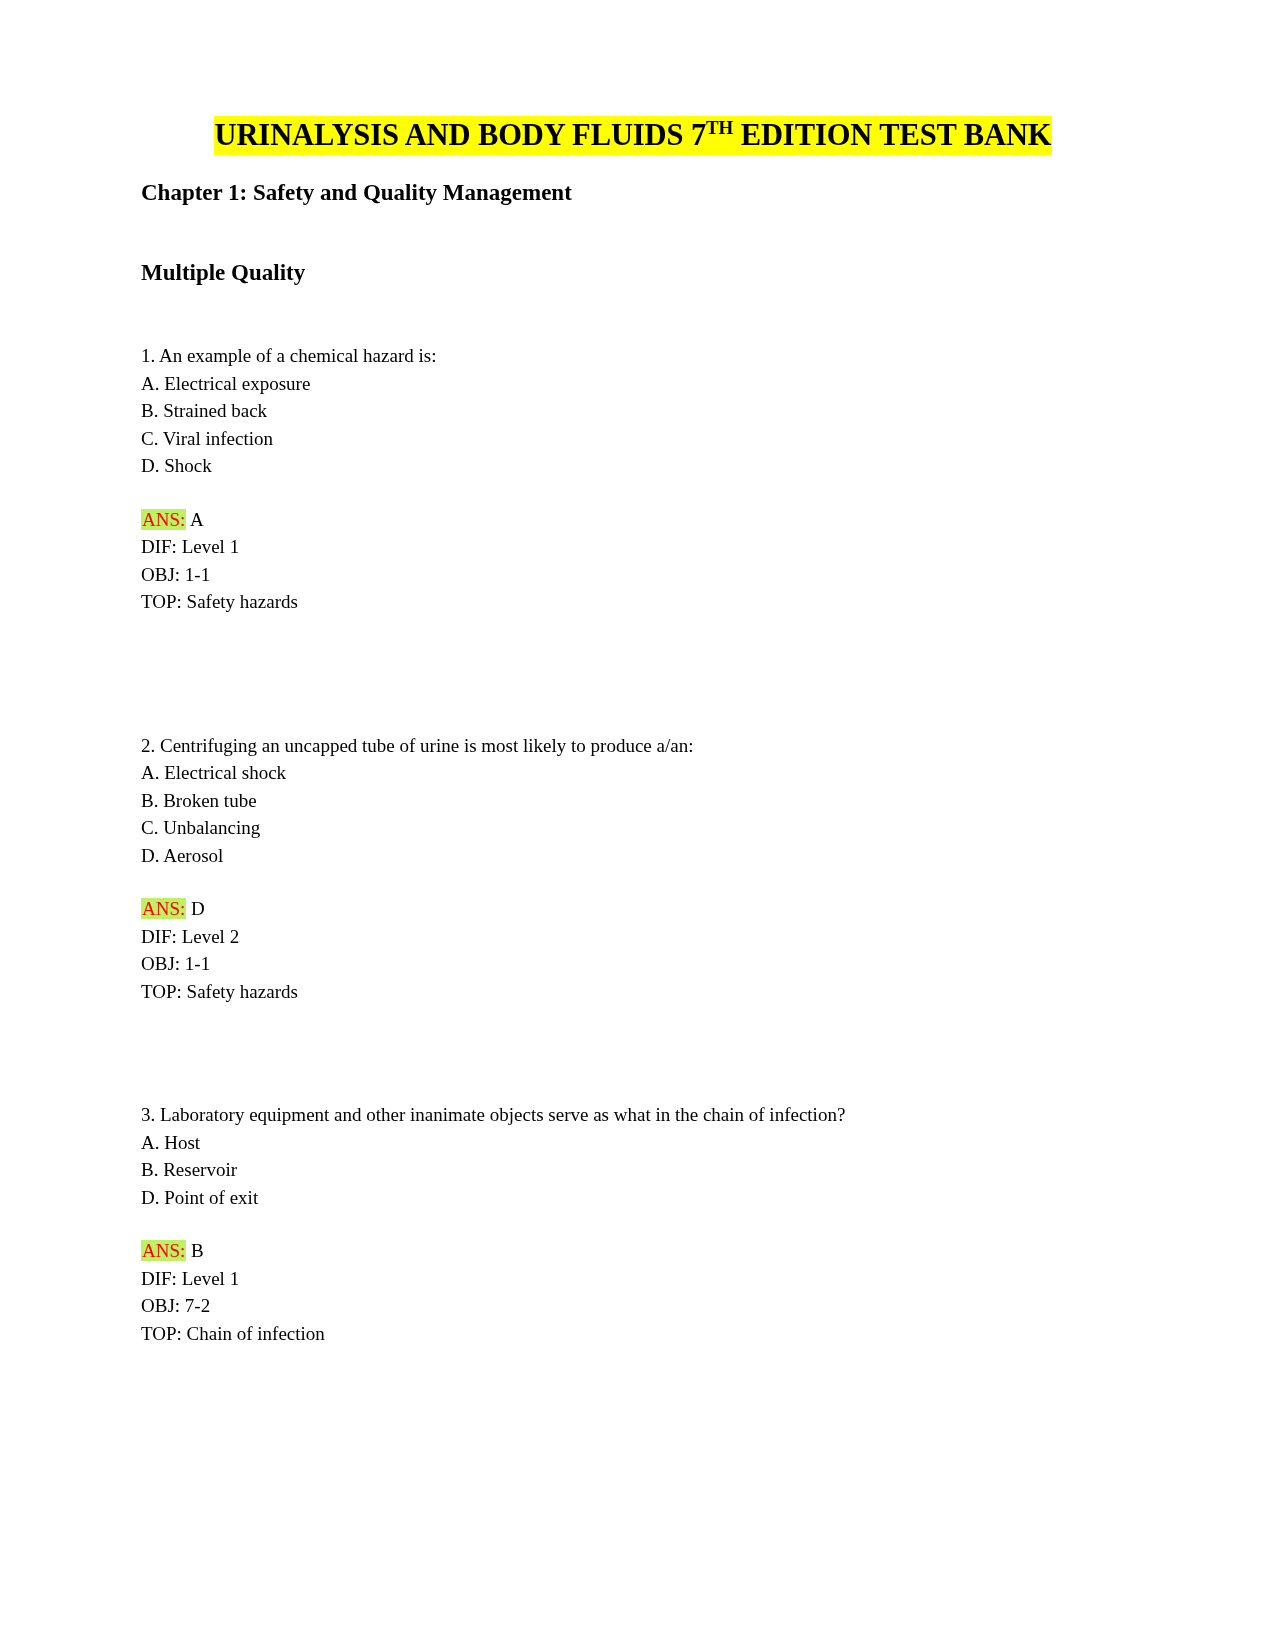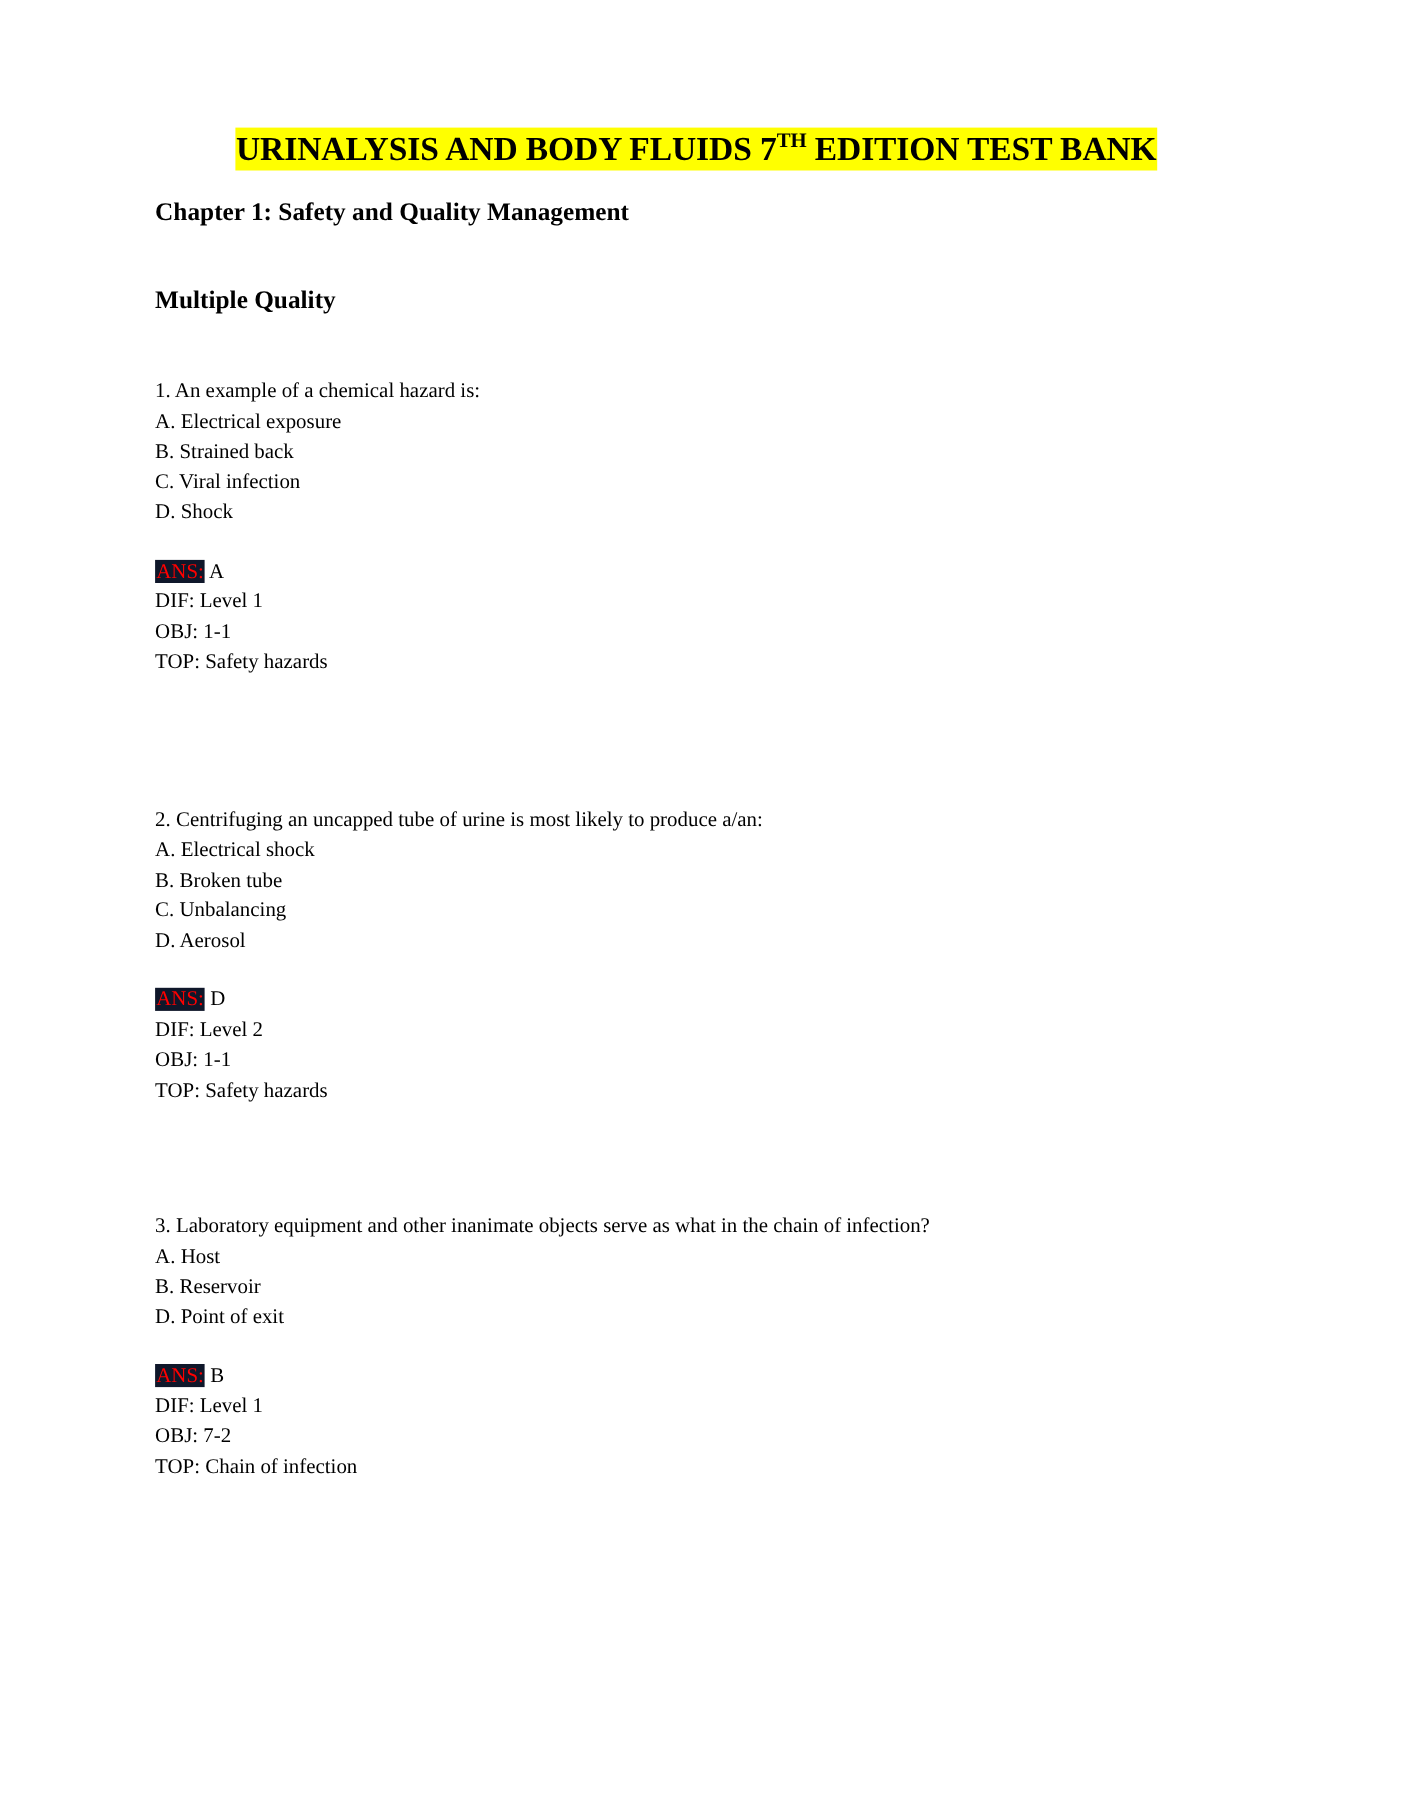--- a/index.html
+++ b/index.html
@@ -64,21 +64,21 @@
   .ans-line {
     font-size: 19px;
     line-height: 27.5px;
     margin: 0;
     white-space: nowrap;
   }
 
   .answer-group { margin-top: 26px; }
 
   .ans-tag {
-    background: #0f172a;
+    background: #bef264;
     color: #ff0000;
     padding: 0 1px;
   }
   .ans-value {
     color: #000000;
   }
 </style>
 </head>
 <body>
 

